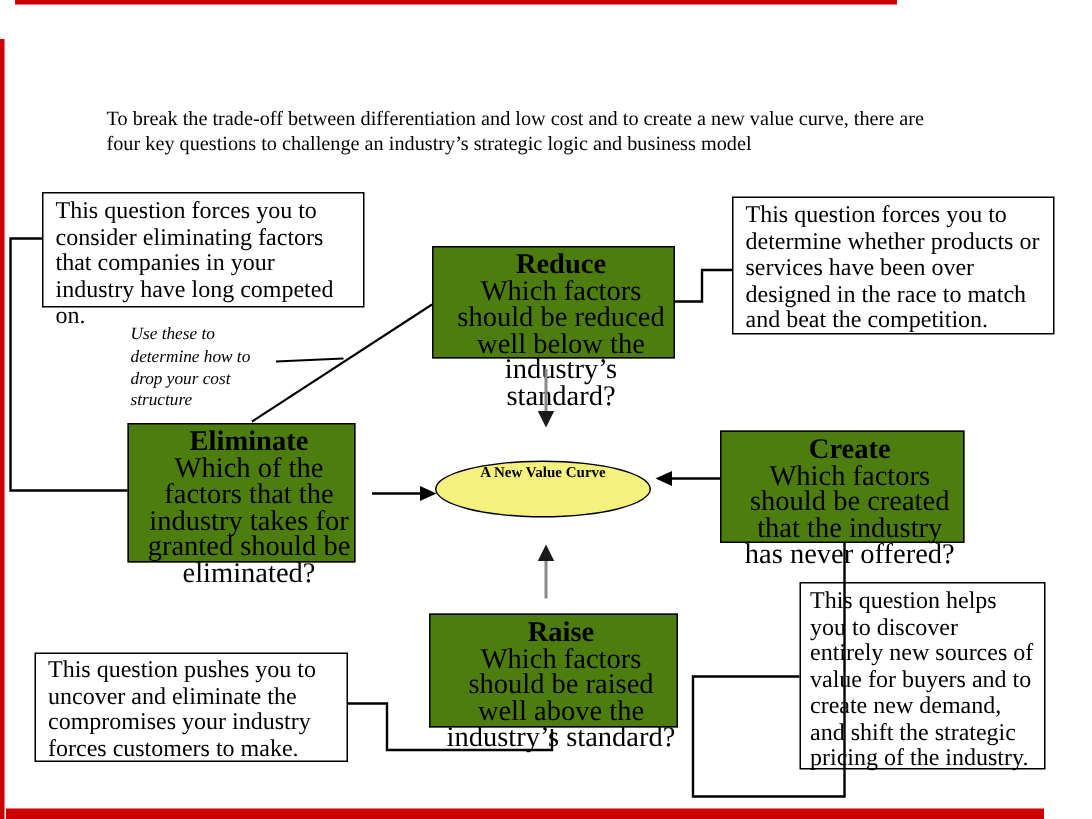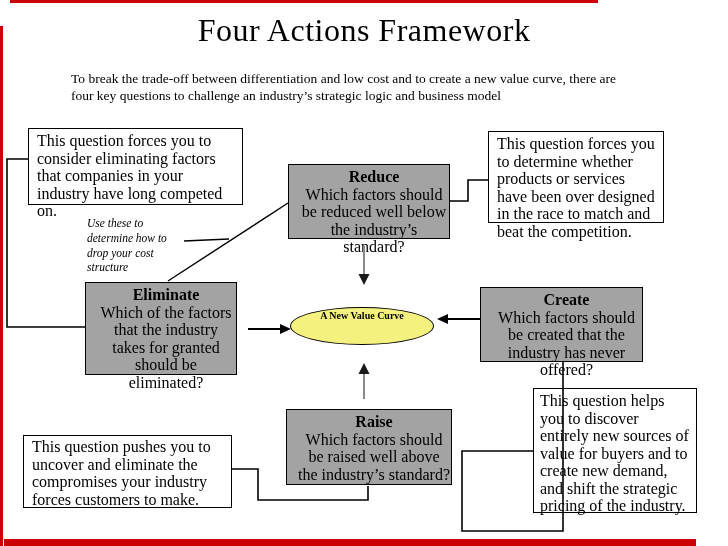--- a/index.html
+++ b/index.html
@@ -29,28 +29,28 @@
     font-size:13.5px;line-height:17px;
   }
   
   .callout{
     background:#ffffff;
     border:1.5px solid #000;
     font-size:16px;line-height:17.5px;
     box-sizing:border-box;
   }
   .co-tl{left:28px;top:128px;width:215px;height:77px;padding:3px 8px;}
-  .co-tr{left:488px;top:131px;width:176px;height:92px;padding:3px 8px;}
+  .co-tr{left:488px;top:131px;width:215px;height:92px;padding:3px 8px;}
   .co-bl{left:23px;top:435px;width:209px;height:73px;padding:2px 8px;}
   .co-br{left:533px;top:388px;width:164px;height:125px;padding:3px 6px;}
   
   .action{
-    background:#a3a3a3;
+    background:#4d7c0f;
     border:1.5px solid #000;
-    font-size:16px;line-height:17.5px;
+    font-size:19px;line-height:17.5px;
     text-align:center;
     box-sizing:border-box;
     padding-top:3px;
     z-index:1;
     padding-left:10px;
   }
   .action .hd{font-weight:700;}
   .ac-reduce{left:288px;top:164px;width:162px;height:75px;}
   .ac-eliminate{left:85px;top:282px;width:152px;height:93px;}
   .ac-create{left:480px;top:287px;width:163px;height:75px;}
@@ -85,21 +85,20 @@
 </style>
 </head>
 <body>
 
 <div class="slide">
 
   <div class="frame frame-top"></div>
   <div class="frame frame-left"></div>
   <div class="frame frame-bottom"></div>
 
-  <div class="abs title">Four Actions Framework</div>
   <div class="abs subtitle">
     <div>To break the trade-off between differentiation and low cost and to create a new value curve, there are</div>
     <div>four key questions to challenge an industry’s strategic logic and business model</div>
   </div>
 
   <div class="abs callout co-tl">This question forces you to consider eliminating factors that companies in your industry have long competed on.</div>
   <div class="abs callout co-tr">This question forces you to determine whether products or services have been over designed in the race to match and beat the competition.</div>
   <div class="abs callout co-bl">This question pushes you to uncover and eliminate the compromises your industry forces customers to make.</div>
   <div class="abs callout co-br">This question helps you to discover entirely new sources of value for buyers and to create new demand, and shift the strategic pricing of the industry.</div>
 

